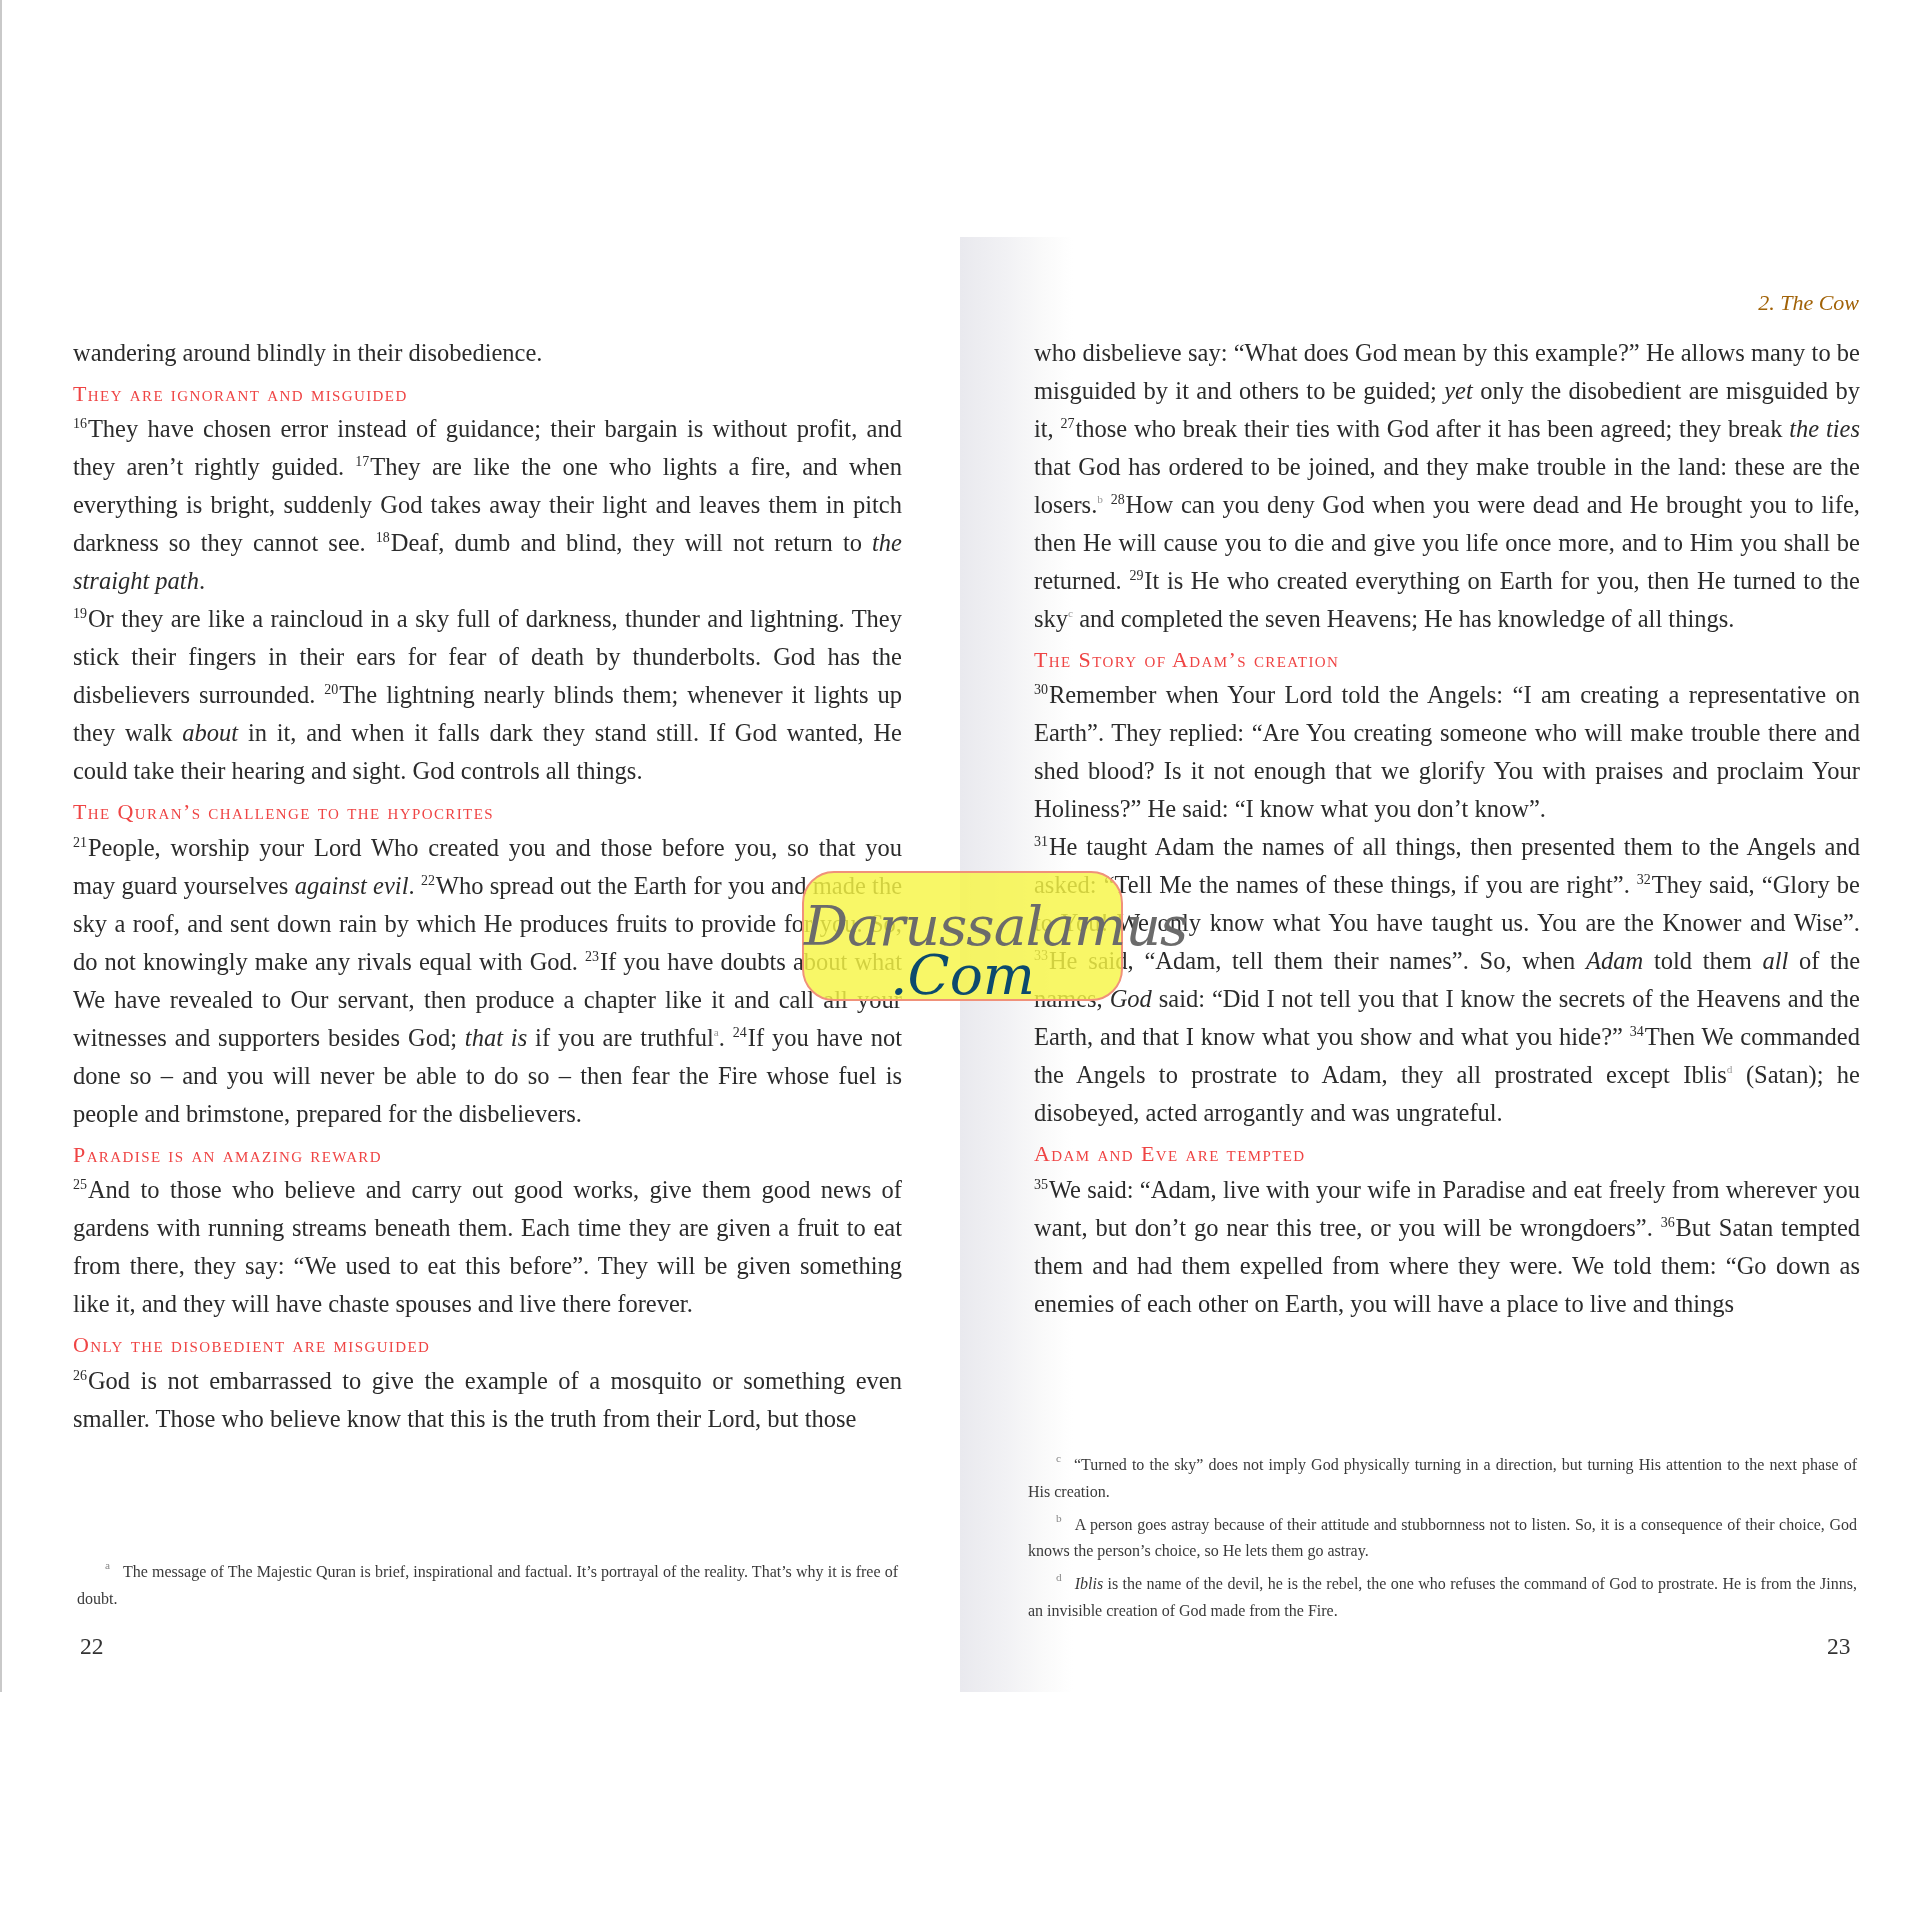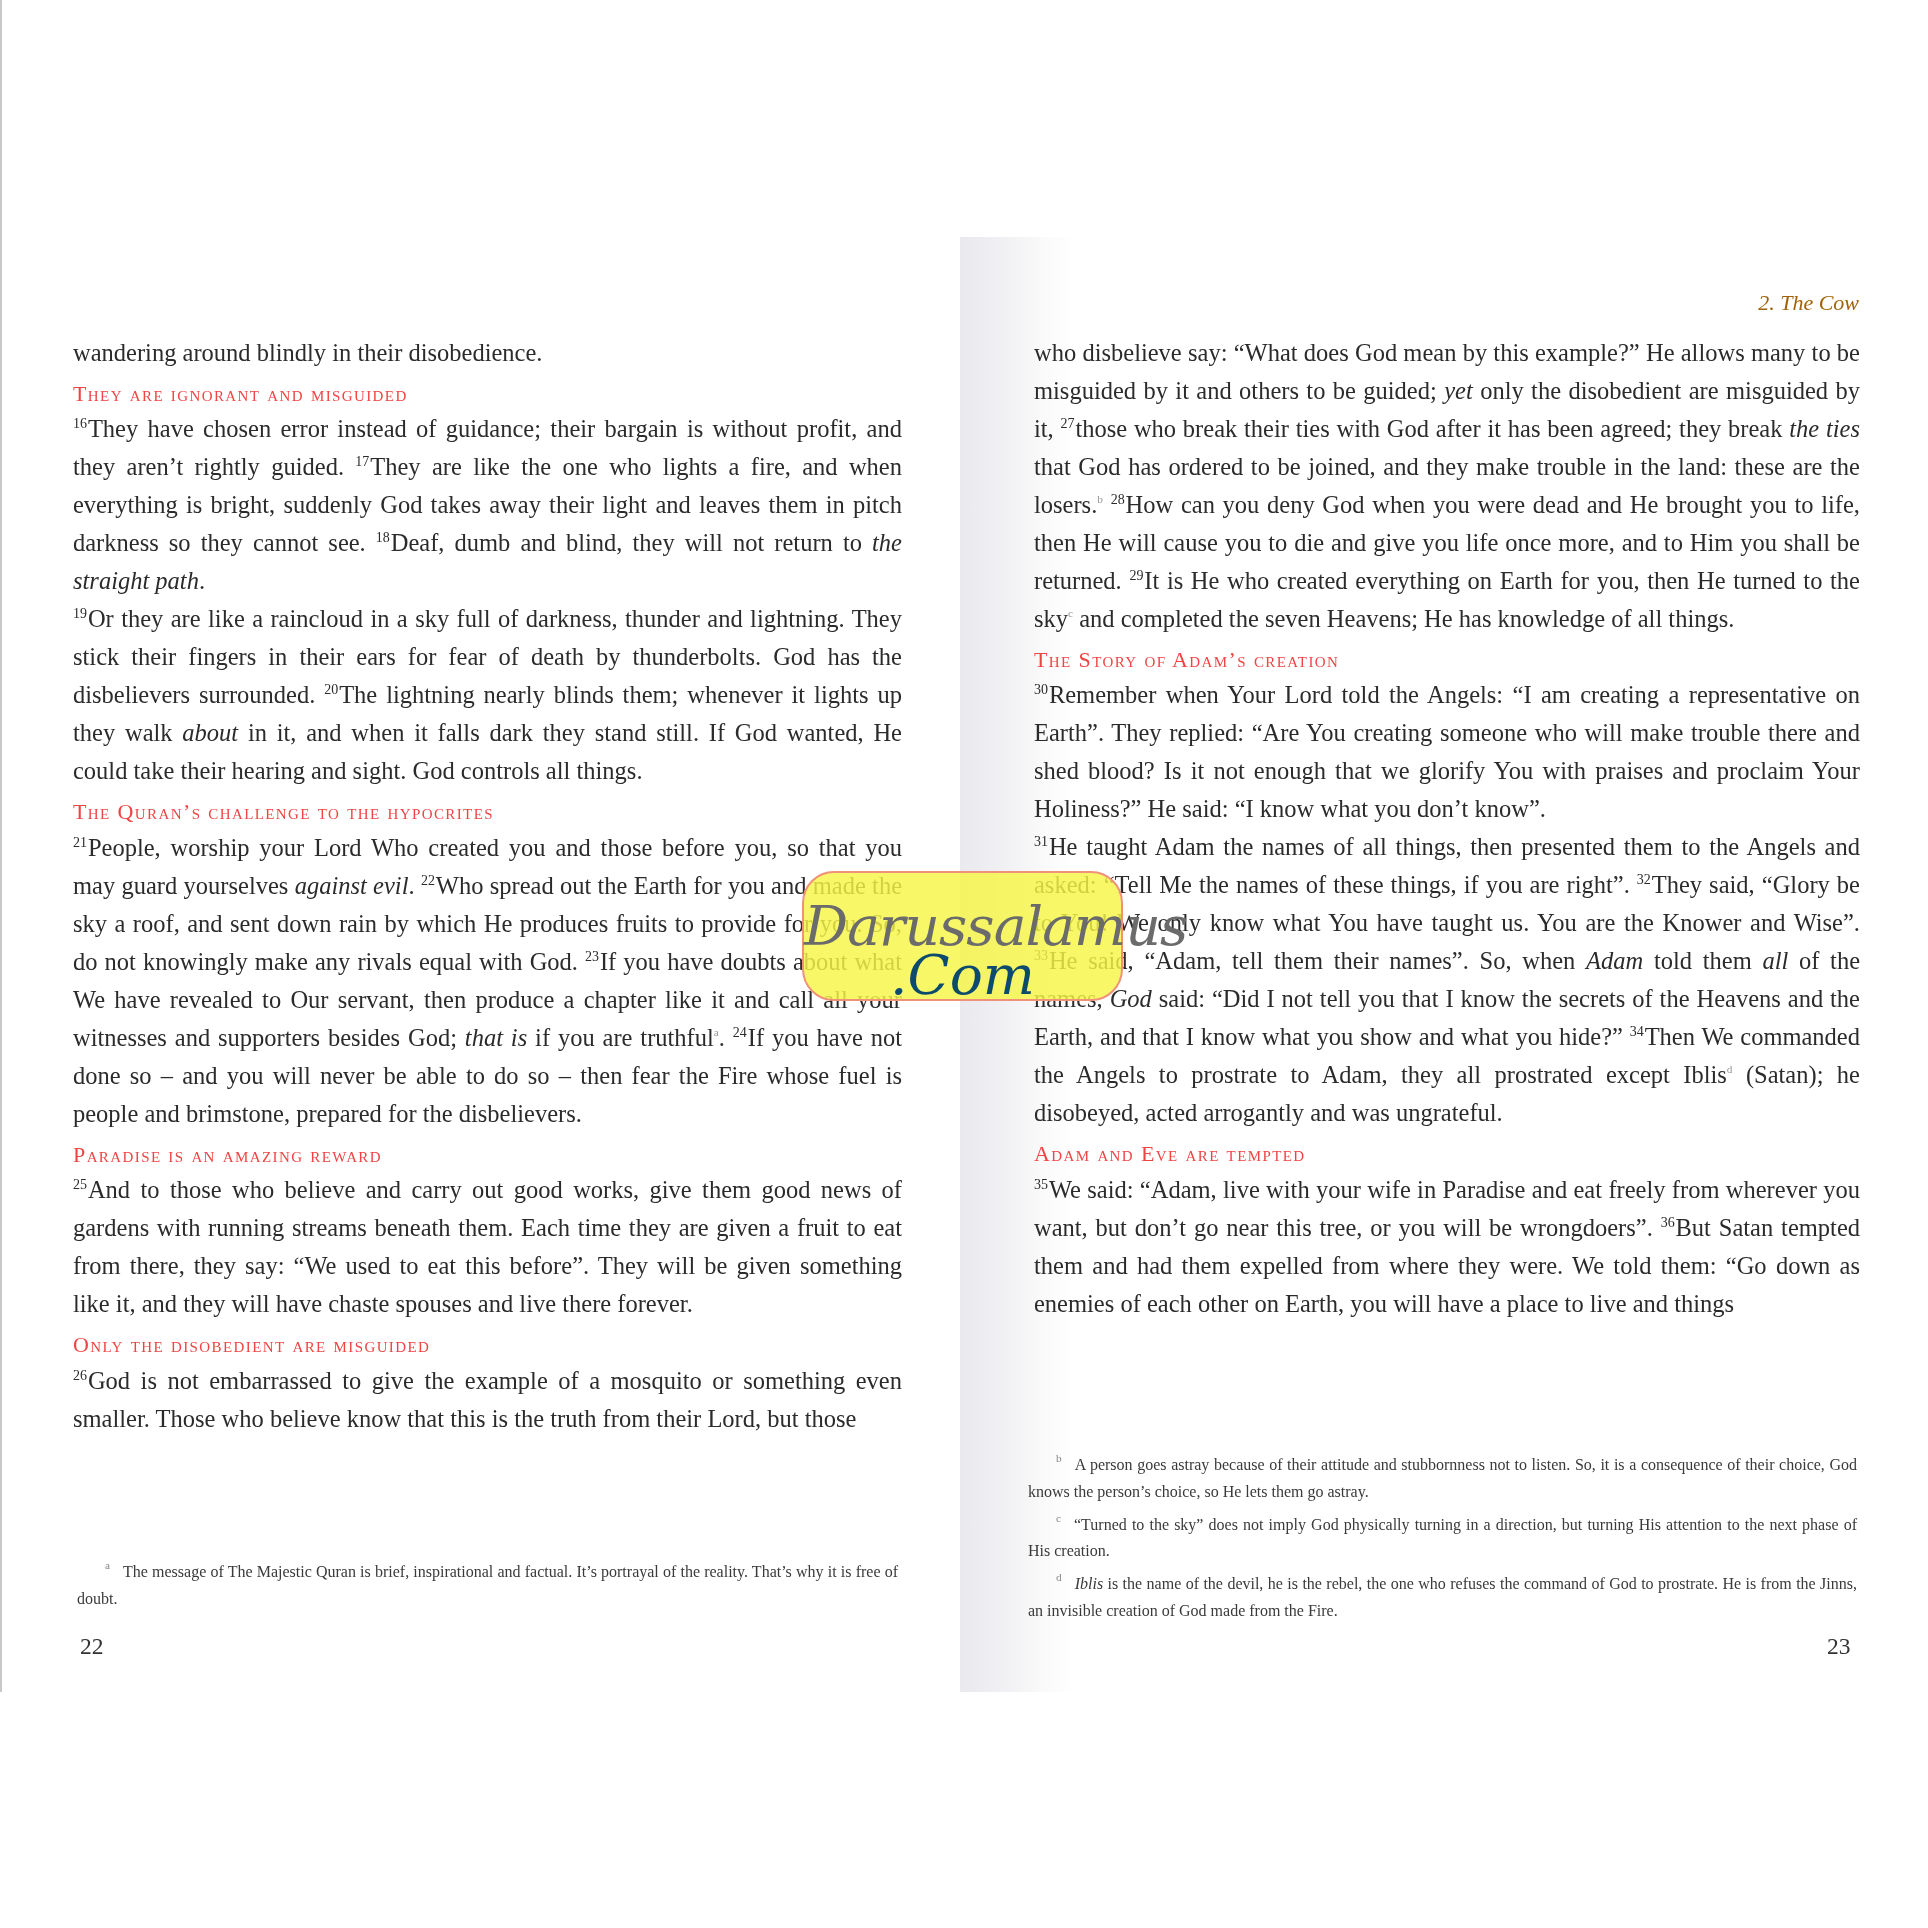--- a/index.html
+++ b/index.html
@@ -99,22 +99,22 @@
     <p class="p"><sup class="vn">30</sup>Remember when Your Lord told the Angels: “I am creating a representative on Earth”. They replied: “Are You creating someone who will make trouble there and shed blood? Is it not enough that we glorify You with praises and proclaim Your Holiness?” He said: “I know what you don’t know”.</p>
     <p class="p"><sup class="vn">31</sup>He taught Adam the names of all things, then presented them to the Angels and asked: “Tell Me the names of these things, if you are right”. <sup class="vn">32</sup>They said, “Glory be to You! We only know what You have taught us. You are the Knower and Wise”. <sup class="vn">33</sup>He said, “Adam, tell them their names”. So, when <i>Adam</i> told them <i>all</i> of the names, <i>God</i> said: “Did I not tell you that I know the secrets of the Heavens and the Earth, and that I know what you show and what you hide?” <sup class="vn">34</sup>Then We commanded the Angels to prostrate to Adam, they all prostrated except Iblis<span class="fn-mark">d</span> (Satan); he disobeyed, acted arrogantly and was ungrateful.</p>
     <div class="h">Adam and Eve are tempted</div>
     <p class="p"><sup class="vn">35</sup>We said: “Adam, live with your wife in Paradise and eat freely from wherever you want, but don’t go near this tree, or you will be wrongdoers”. <sup class="vn">36</sup>But Satan tempted them and had them expelled from where they were. We told them: “Go down as enemies of each other on Earth, you will have a place to live and things</p>
   </div>
 
 <div class="footnotes" id="left-footnotes">
     <p class="fn"><span class="fl">a</span>The message of The Majestic Quran is brief, inspirational and factual. It’s portrayal of the reality. That’s why it is free of doubt.</p>
   </div>
 <div class="footnotes" id="right-footnotes">
+    <p class="fn"><span class="fl">c</span>“Turned to the sky” does not imply God physically turning in a direction, but turning His attention to the next phase of His creation.</p>
     <p class="fn"><span class="fl">b</span>A person goes astray because of their attitude and stubbornness not to listen. So, it is a consequence of their choice, God knows the person’s choice, so He lets them go astray.</p>
-    <p class="fn"><span class="fl">c</span>“Turned to the sky” does not imply God physically turning in a direction, but turning His attention to the next phase of His creation.</p>
     <p class="fn"><span class="fl">d</span><i>Iblis</i> is the name of the devil, he is the rebel, the one who refuses the command of God to prostrate. He is from the Jinns, an invisible creation of God made from the Fire.</p>
   </div>
 
 <div class="pagenum" id="pagenum-left">22</div>
 <div class="pagenum" id="pagenum-right">23</div>
 
 <div class="watermark">
   <div class="wm1">Darussalamus</div>
   <div class="wm2">.Com</div>
 </div>

